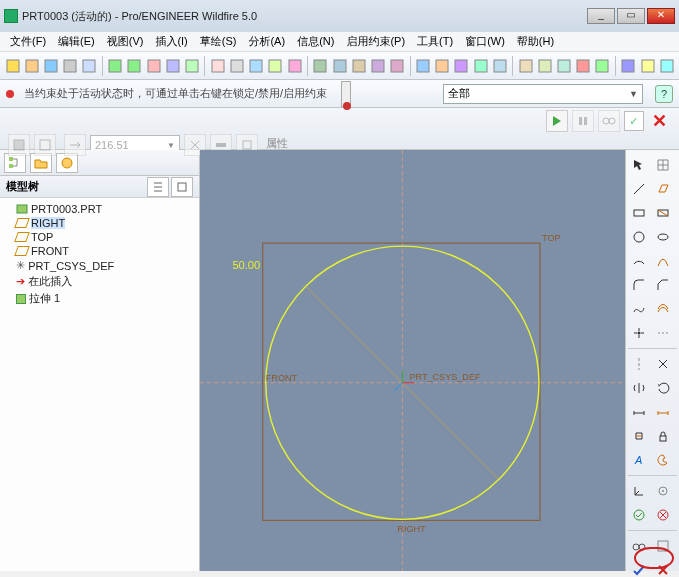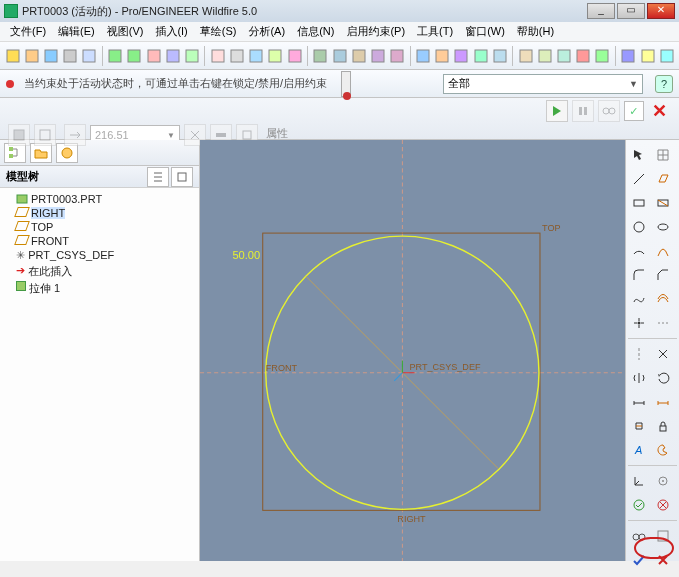--- a/index.html
+++ b/index.html
@@ -1,19 +1,19 @@
 <!DOCTYPE html>
 <html><head>
 <meta charset="utf-8">
 <style>
   * { box-sizing: border-box; margin: 0; padding: 0; font-family: "Microsoft YaHei", Arial, sans-serif; }
   body { width: 679px; height: 577px; background: #f0f0f0; font-size: 11px; overflow: hidden; }
 
   
-  .titlebar { height: 22px; background: linear-gradient(#dde6ef,#cdd9e6); display:flex; align-items:center; padding:0 4px; color:#222; }
+  .titlebar { height: 32px; background: linear-gradient(#dde6ef,#cdd9e6); display:flex; align-items:center; padding:0 4px; color:#222; }
   .titlebar .icon { width:14px; height:14px; background:#2a6; border:1px solid #184; margin-right:4px; }
   .titlebar .title { flex:1; white-space:nowrap; overflow:hidden; }
   .winbtns { display:flex; gap:2px; }
   .winbtn { width:28px; height:16px; background:linear-gradient(#e6e6e6,#c6c6c6); border:1px solid #888; text-align:center; line-height:12px; font-size:10px; cursor:pointer;}
   .winbtn.close { background:linear-gradient(#e74,#c22); color:#fff; border-color:#822;}
 
   
   .menubar { height:20px; background:#f4f6f8; display:flex; align-items:center; padding:0 4px; border-bottom:1px solid #dcdcdc;}
   .menuitem { padding:2px 6px; cursor:pointer; }
 
@@ -48,21 +48,21 @@
   .main { display:flex; height: calc(577px - 22px - 20px - 28px - 44px - 42px); }
 
   
   .left { width:200px; background:#fdfdfd; border-right:1px solid #c4c4c4; display:flex; flex-direction:column;}
   .lefttabs { height:26px; background:linear-gradient(#f6f8fb,#e6ebf2); display:flex; align-items:center; padding:0 4px; gap:4px; border-bottom:1px solid #c4c4c4;}
   .ltab { width:22px; height:20px; border:1px solid #bbb; background:#fff; cursor:pointer; display:flex;align-items:center;justify-content:center;}
   .treeheader { height:22px; background:linear-gradient(#f2f5fa,#e3e9f1); display:flex; align-items:center; padding:0 6px; font-weight:bold; border-bottom:1px solid #d0d0d0; justify-content:space-between;}
   .treeheader .tools { display:flex; gap:2px; }
   .tree { padding:4px 2px; font-size:11px; color:#222; }
   .tree ul { list-style:none; padding-left:14px; }
-  .tree li { padding:1px 0; display:flex; gap:3px; white-space:nowrap; cursor:pointer;}
+  .tree li { padding:1px 0; display:flex; align-items:center; gap:3px; white-space:nowrap; cursor:pointer;}
   .nodeicon { width:12px; height:10px; display:inline-block; }
   .datum { border:1px solid #c80; background:none; transform:skewX(-20deg);}
   .csys { color:#555; font-size:11px; }
   .selnode { background:#cde3ff; }
 
   
   .canvaswrap { flex:1; position:relative; background:#7d90a8; overflow:hidden;}
   .canvas { position:absolute; inset:0; }
 
   

